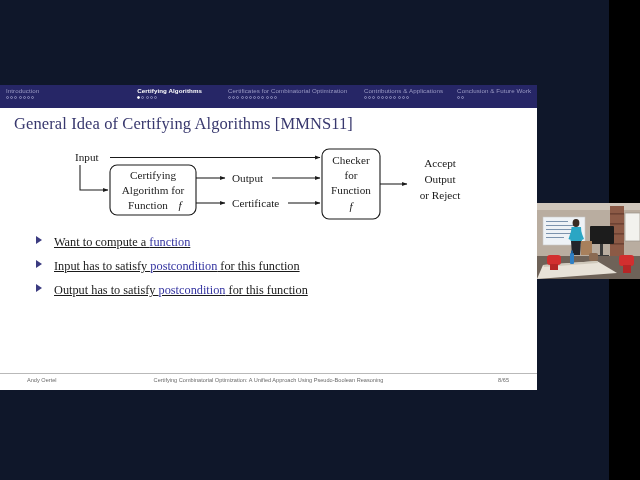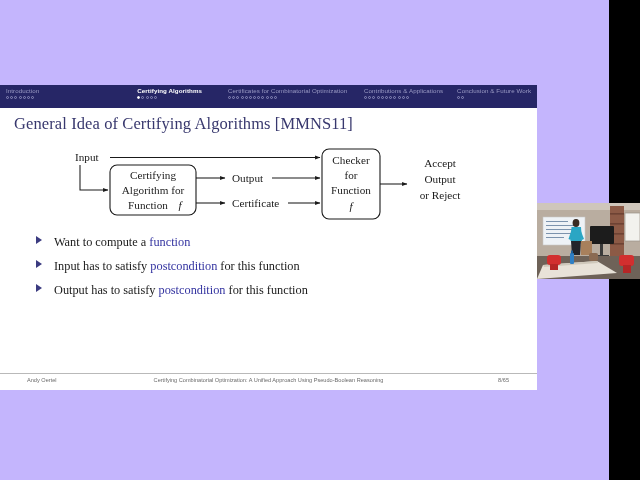--- a/index.html
+++ b/index.html
@@ -9,21 +9,21 @@
     height: 480px;
     background: #000000;
     overflow: hidden;
     font-family: "Liberation Serif", serif;
   }
 
   #screen {
     position: relative;
     width: 609px;
     height: 480px;
-    background: #c4b5fd;
+    background: #0f172a;
   }
 
   
   #slide {
     position: absolute;
     left: 0;
     top: 85px;
     width: 537px;
     height: 305px;
     background: #ffffff;
@@ -124,20 +124,21 @@
     width: 490px;
   }
   .bullet {
     position: relative;
     padding-left: 18px;
     margin-bottom: 9.5px;
     font-size: 12.3px;
     color: #1a1a1a;
     line-height: 1.18;
     white-space: nowrap;
+    text-decoration: underline;
   }
   .bullet-marker {
     position: absolute;
     left: 0; top: 1px;
     width: 0; height: 0;
     border-left: 6px solid #3b3b80;
     border-top: 4px solid transparent;
     border-bottom: 4px solid transparent;
   }
   .hl { color: #3333a0; }

